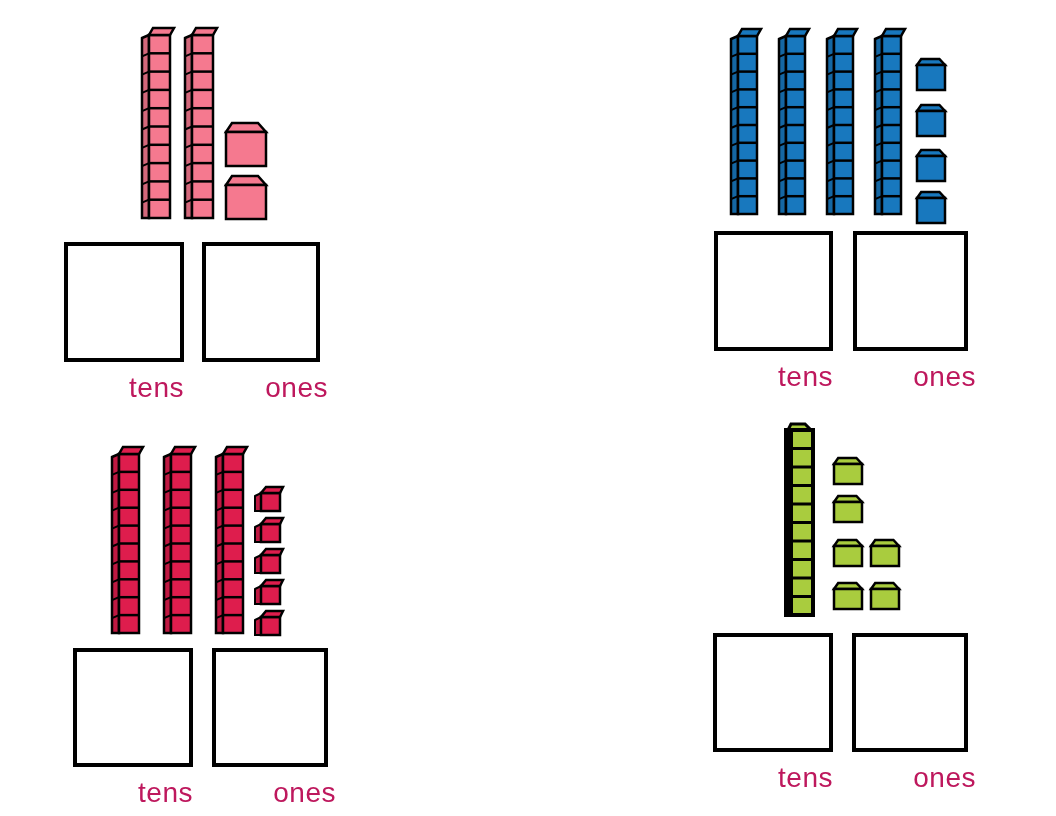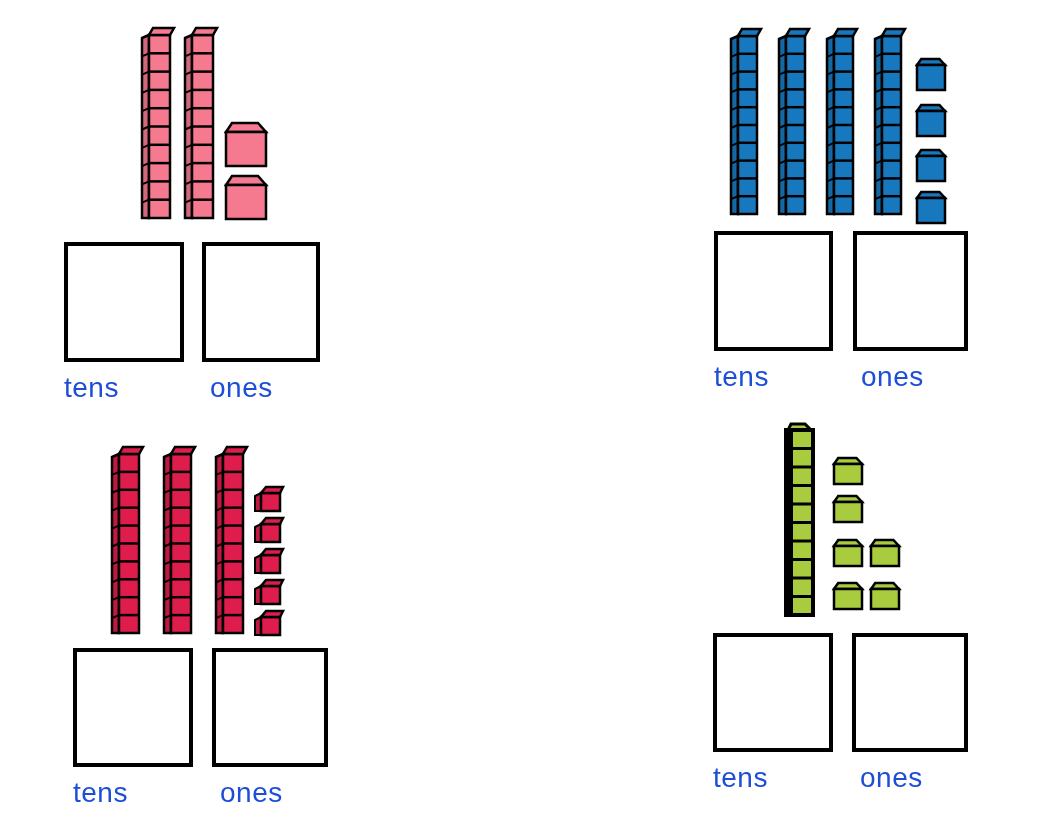--- a/index.html
+++ b/index.html
@@ -6,22 +6,22 @@
   .page {
     position:relative; width:1056px; height:816px; background:#ffffff;
     font-family:"Liberation Sans", sans-serif; overflow:hidden;
   }
   #blocks-svg { position:absolute; left:0; top:0; width:1056px; height:816px; }
   .answer-box {
     position:absolute; box-sizing:border-box;
     border:4px solid #000; background:#fff;
   }
   .pv-label {
-    position:absolute; font-size:28px; line-height:32px; color:#1d4ed8;
-    text-align:left; letter-spacing:0.5px;
+    position:absolute; font-size:28px; line-height:32px; color:#be185d;
+    text-align:right; letter-spacing:0.5px;
   }
   
   .q1-tens-box  { left:64px;  top:242px; width:120px; height:120px; }
   .q1-ones-box  { left:202px; top:242px; width:118px; height:120px; }
   .q1-tens-lbl  { left:64px;  top:372px; width:120px; }
   .q1-ones-lbl  { left:210px; top:372px; width:118px; }
   
   .q2-tens-box  { left:714px; top:231px; width:119px; height:120px; }
   .q2-ones-box  { left:853px; top:231px; width:115px; height:120px; }
   .q2-tens-lbl  { left:714px; top:361px; width:119px; }

